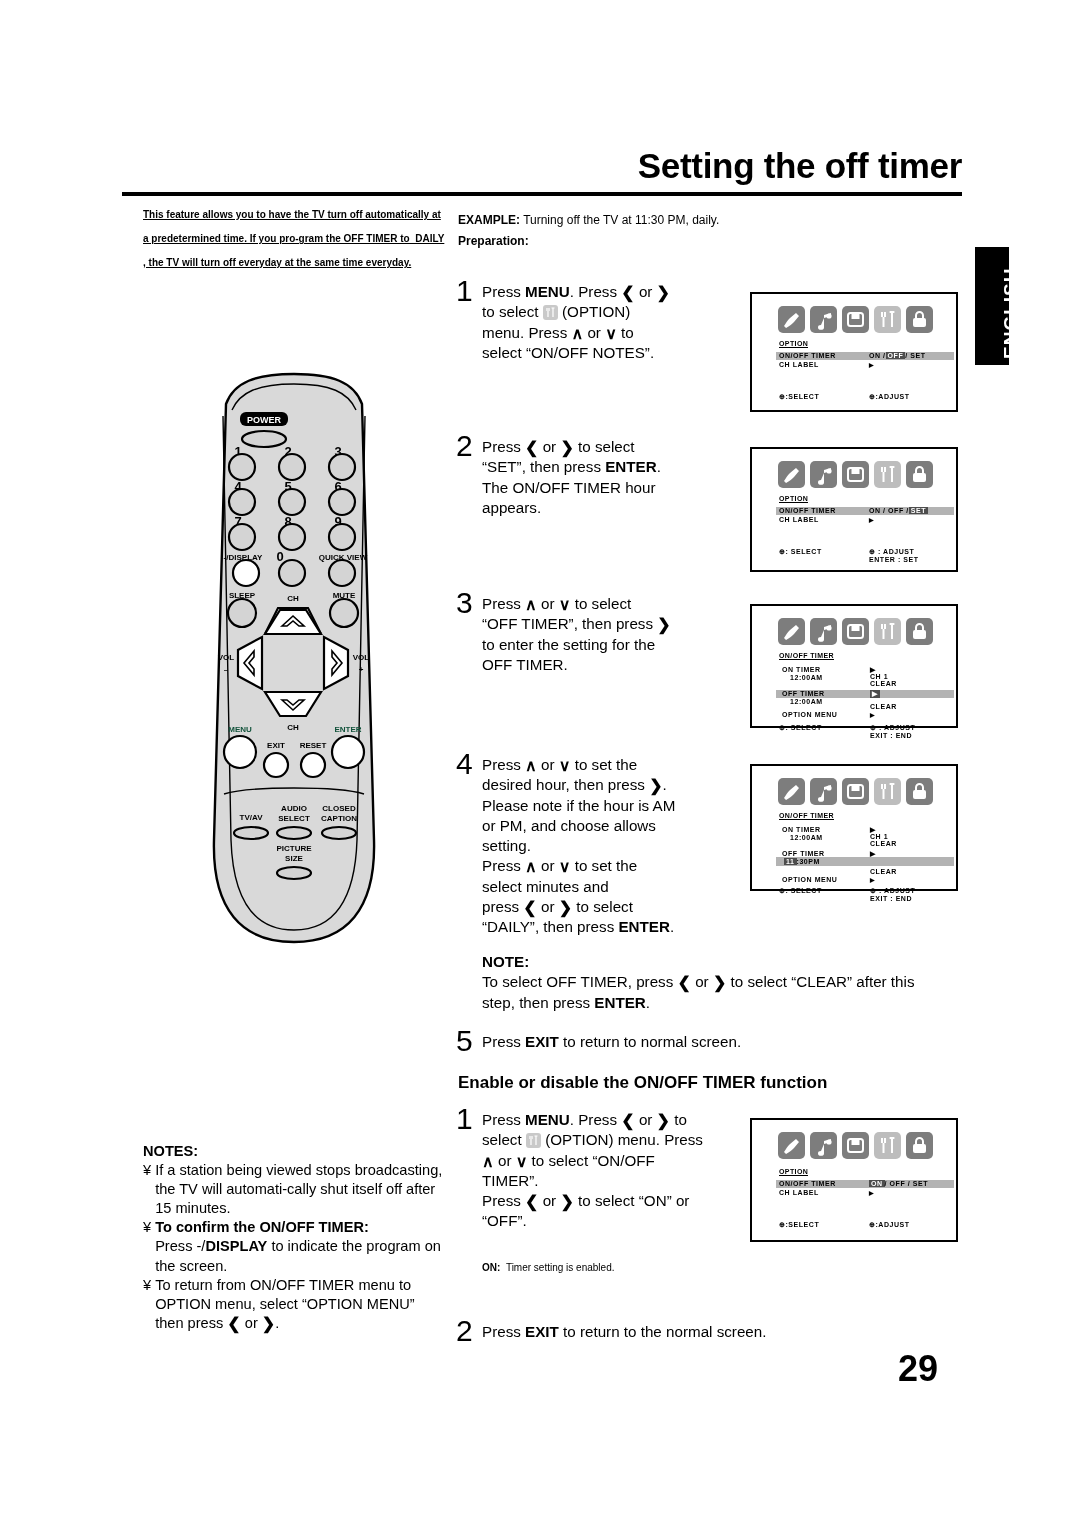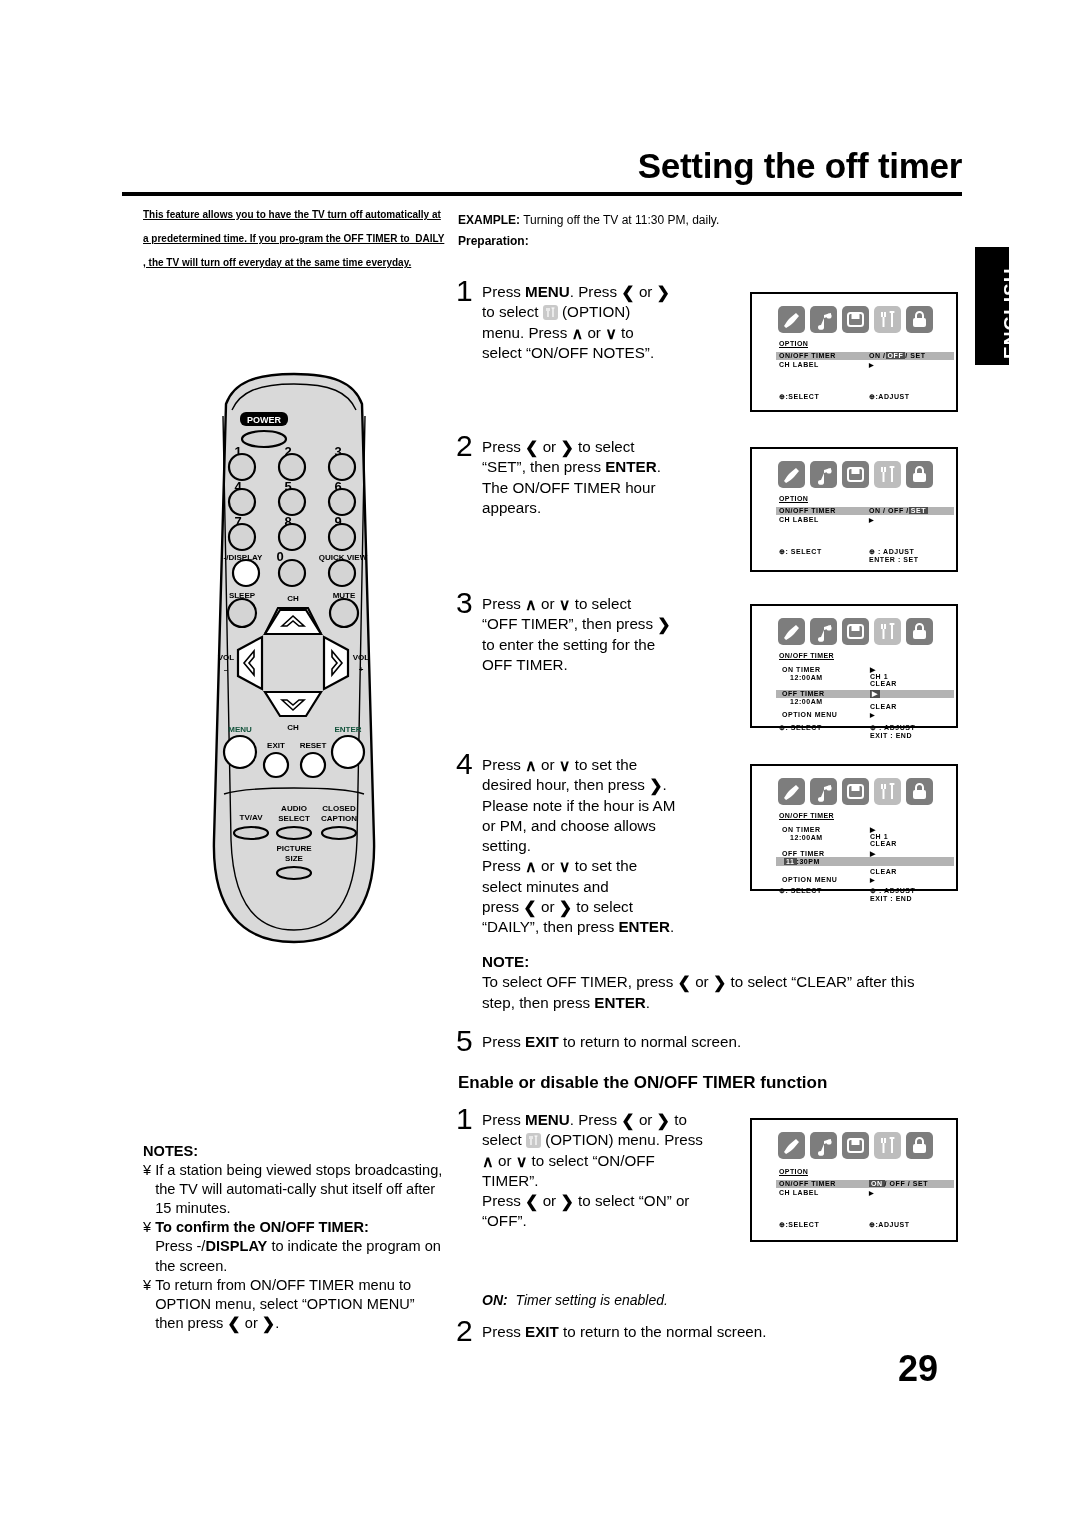--- a/index.html
+++ b/index.html
@@ -79,22 +79,22 @@
   }
   .note-blk .hd{font-weight:bold;}
   .note-blk b{font-weight:bold;}
 
   .subhead{
     position:absolute;left:458px;top:1073px;width:520px;
     font-size:17px;font-weight:bold;
   }
 
   .onoff-def{
-    position:absolute;left:482px;top:1290px;width:400px;
-    font-size:14px;line-height:20.3px;font-style:italic;
+    position:absolute;left:482px;top:1258px;width:400px;
+    font-size:10px;line-height:20.3px;
   }
   .onoff-def b{font-weight:bold;}
 
   .pageno{
     position:absolute;left:898px;top:1348px;width:80px;
     font-size:36px;font-weight:bold;text-align:left;
   }
 
   
   .osd{

